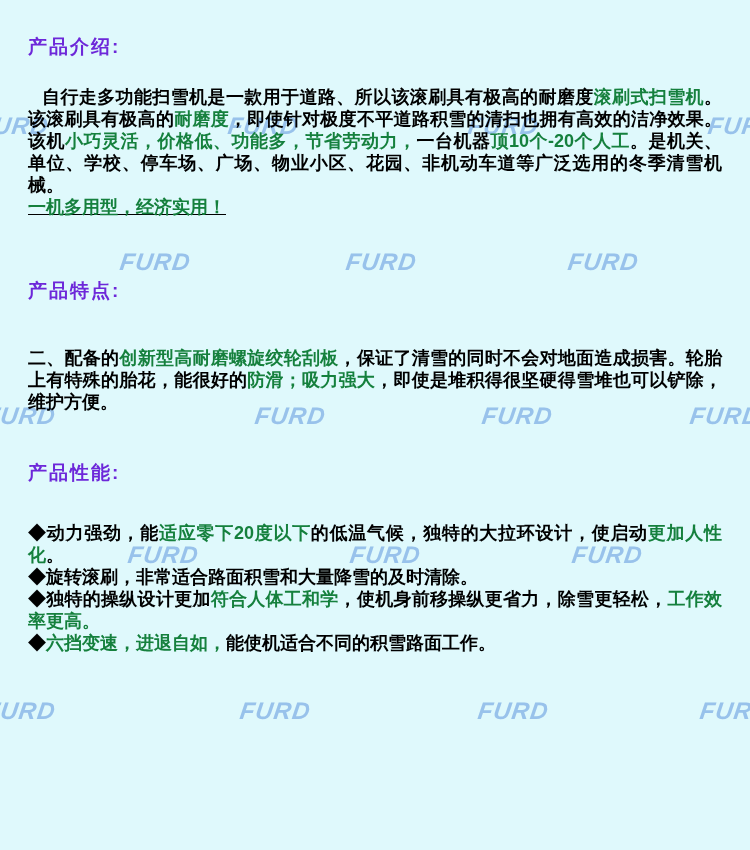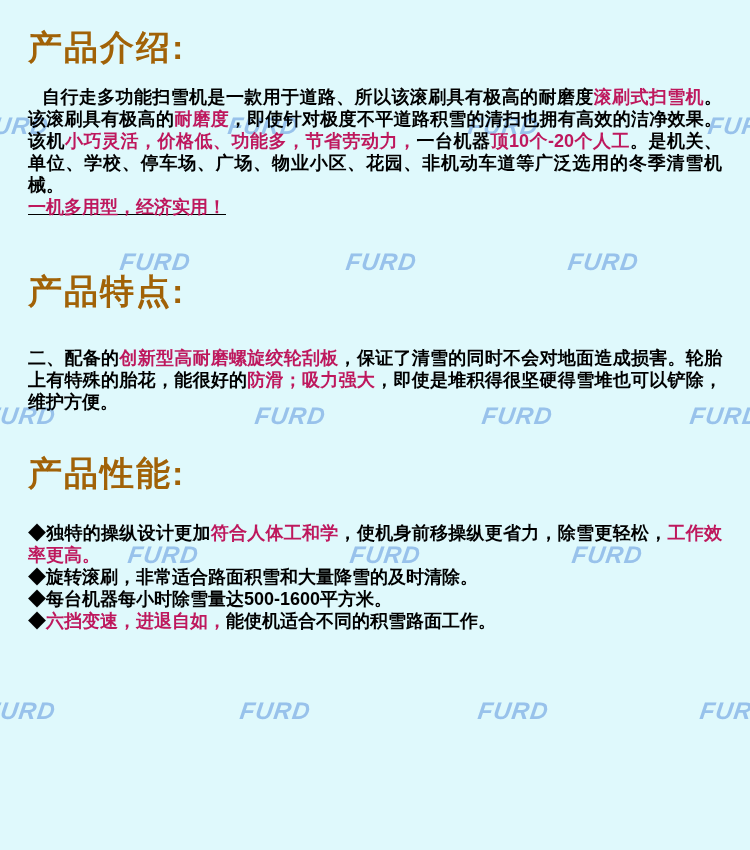--- a/index.html
+++ b/index.html
@@ -28,35 +28,35 @@
     transform: skewX(-8deg);
     white-space: nowrap;
   }
   .page {
     position: relative;
     z-index: 1;
     padding: 30px 28px 0 28px;
   }
   .section-title {
     margin: 0;
-    color: #a16207;
-    font-size: 34px;
+    color: #6d28d9;
+    font-size: 19px;
     line-height: 34px;
     font-weight: 700;
     letter-spacing: 2px;
   }
   .body-text {
     margin: 0;
     font-size: 18px;
     line-height: 22px;
     font-weight: 700;
     letter-spacing: 0;
     text-align: justify;
   }
-  .red { color: #be185d; }
+  .red { color: #15803d; }
   #intro-paragraph { margin-top: 22px; text-indent: 14px; }
   #intro-tagline   { margin-top: 0; text-decoration: underline; }
   #features-title  { margin-top: 56px; margin-bottom: 39px; }
   #performance-title { margin-top: 43px; margin-bottom: 32px; }
 </style>
 </head>
 <body>
 
 <div class="watermark-layer">
   <span class="wm" style="left:-22px;top:112px">FURD</span>
@@ -86,18 +86,18 @@
   <p class="body-text" id="intro-paragraph"><span>自行走多功能扫雪机是一款用于道路、所以该滚刷具有极高的耐磨度</span><span class="red">滚刷式扫雪机</span><span>。该滚刷具有极高的</span><span class="red">耐磨度</span><span>，即使针对极度不平道路积雪的清扫也拥有高效的洁净效果。该机</span><span class="red">小巧灵活，价格低、功能多，节省劳动力，</span><span>一台机器</span><span class="red">顶10个-20个人工</span><span>。是机关、单位、学校、停车场、广场、物业小区、花园、非机动车道等广泛选用的冬季清雪机械。</span></p>
 
   <p class="body-text" id="intro-tagline"><span class="red">一机多用型，经济实用！</span></p>
 
   <h2 class="section-title" id="features-title">产品特点:</h2>
 
   <div class="body-text"><span>二、配备的</span><span class="red">创新型高耐磨螺旋绞轮刮板</span><span>，保证了清雪的同时不会对地面造成损害。轮胎上有特殊的胎花，能很好的</span><span class="red">防滑；吸力强大</span><span>，即使是堆积得很坚硬得雪堆也可以铲除，维护方便。</span></div>
 
   <h2 class="section-title" id="performance-title">产品性能:</h2>
 
+  <div class="body-text"><span>◆动力强劲，能</span><span class="red">适应零下20度以下</span><span>的低温气候，独特的大拉环设计，使启动</span><span class="red">更加人性化</span><span>。</span></div>
+  <div class="body-text"><span>◆旋转滚刷，非常适合路面积雪和大量降雪的及时清除。</span></div>
   <div class="body-text"><span>◆独特的操纵设计更加</span><span class="red">符合人体工和学</span><span>，使机身前移操纵更省力，除雪更轻松，</span><span class="red">工作效率更高。</span></div>
-  <div class="body-text"><span>◆旋转滚刷，非常适合路面积雪和大量降雪的及时清除。</span></div>
-  <div class="body-text"><span>◆每台机器每小时除雪量达500-1600平方米。</span></div>
   <div class="body-text"><span>◆</span><span class="red">六挡变速，进退自如，</span><span>能使机适合不同的积雪路面工作。</span></div>
 
 </div>
 
 </body></html>

